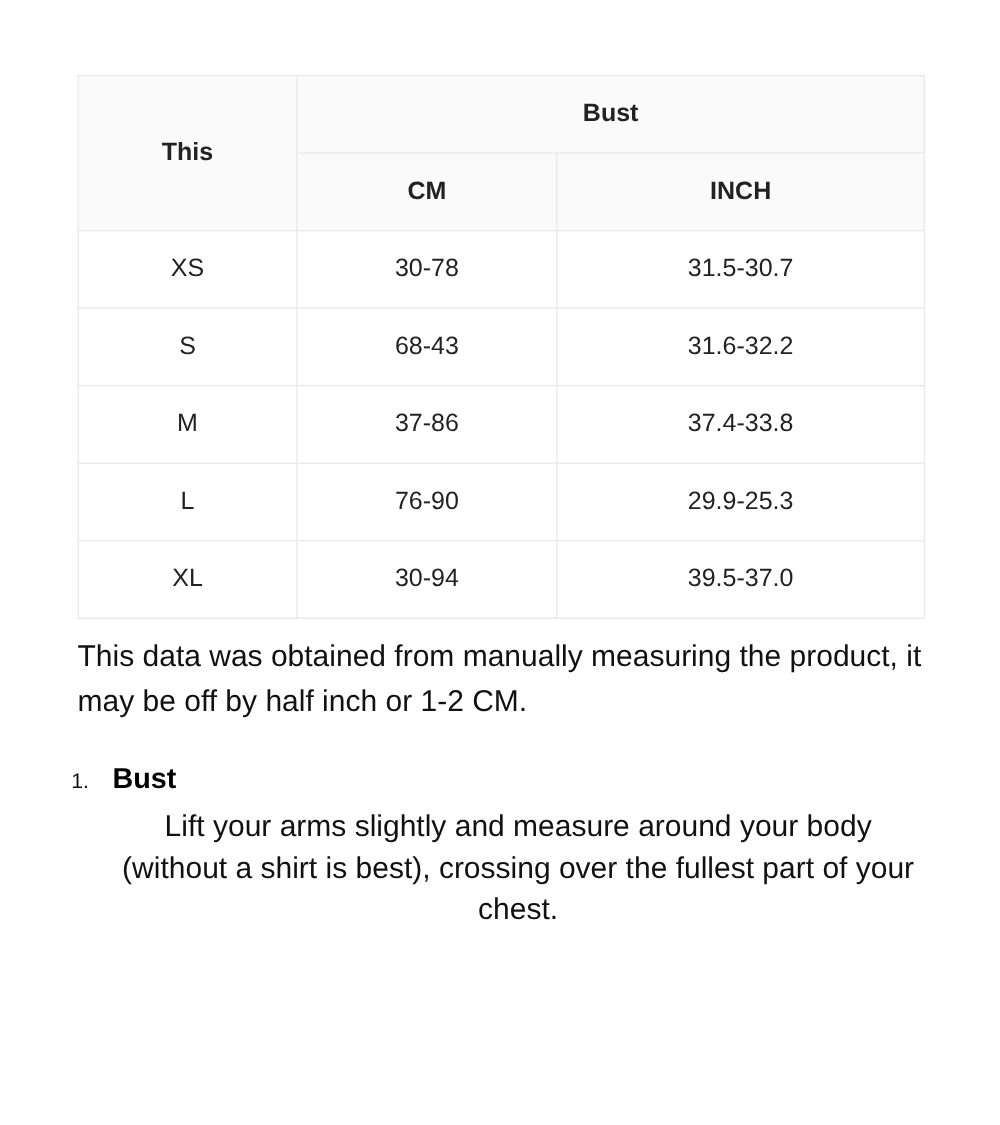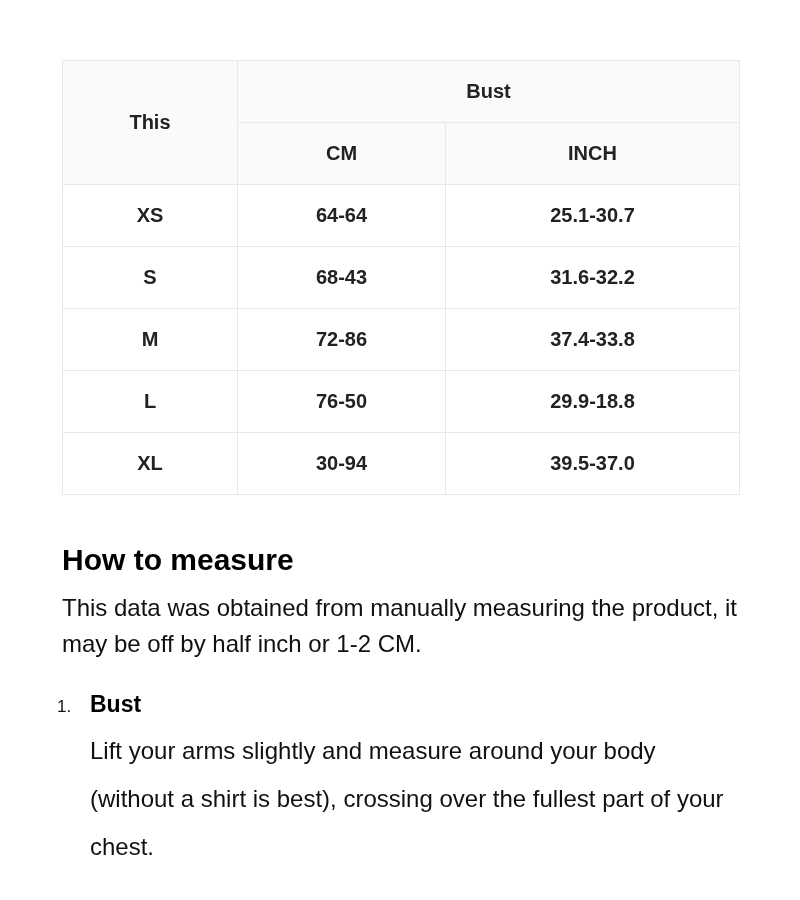--- a/index.html
+++ b/index.html
@@ -39,21 +39,21 @@
     font-size: 20px;
     color: var(--table-text);
   }
   .size-table thead th {
     background: var(--header-bg);
     font-weight: 700;
     height: 62px;
   }
   .size-table tbody td {
     background: var(--page-bg);
-    font-weight: 700;
+    font-weight: 400;
     height: 62px;
     margin-left: 44px;
   }
   .col-size { width: 175px; }
   .col-cm   { width: 208px; }
   .col-inch { width: 294px; }
 
   
   .howto-heading {
     margin: 47px 61px 0 62px;
@@ -82,22 +82,23 @@
   .step-body { flex: 1 1 auto; }
   .step-title {
     font-size: 23px;
     line-height: 28px;
     font-weight: 700;
     color: var(--heading-text);
   }
   .step-desc {
     margin: 9px 0 4px 0;
     font-size: 24px;
-    line-height: 48px;
+    line-height: 33px;
     color: var(--body-text);
+    text-align: center;
   }
 </style>
 </head>
 <body>
 
 <div class="page">
 
   <table class="size-table">
     <colgroup>
       <col class="col-size">
@@ -110,47 +111,46 @@
         <th colspan="2">Bust</th>
       </tr>
       <tr>
         <th>CM</th>
         <th>INCH</th>
       </tr>
     </thead>
     <tbody>
       <tr>
         <td>XS</td>
-        <td>64-64</td>
-        <td>25.1-30.7</td>
+        <td>30-78</td>
+        <td>31.5-30.7</td>
       </tr>
       <tr>
         <td>S</td>
         <td>68-43</td>
         <td>31.6-32.2</td>
       </tr>
       <tr>
         <td>M</td>
-        <td>72-86</td>
+        <td>37-86</td>
         <td>37.4-33.8</td>
       </tr>
       <tr>
         <td>L</td>
-        <td>76-50</td>
-        <td>29.9-18.8</td>
+        <td>76-90</td>
+        <td>29.9-25.3</td>
       </tr>
       <tr>
         <td>XL</td>
         <td>30-94</td>
         <td>39.5-37.0</td>
       </tr>
     </tbody>
   </table>
 
-  <h2 class="howto-heading">How to measure</h2>
 
   <p class="howto-intro">This data was obtained from manually measuring the product, it may be off by half inch or 1-2 CM.</p>
 
   <div class="step">
     <span class="step-num">1.</span>
     <div class="step-body">
       <div class="step-title">Bust</div>
       <p class="step-desc">Lift your arms slightly and measure around your body (without a shirt is best), crossing over the fullest part of your chest.</p>
     </div>
   </div>

